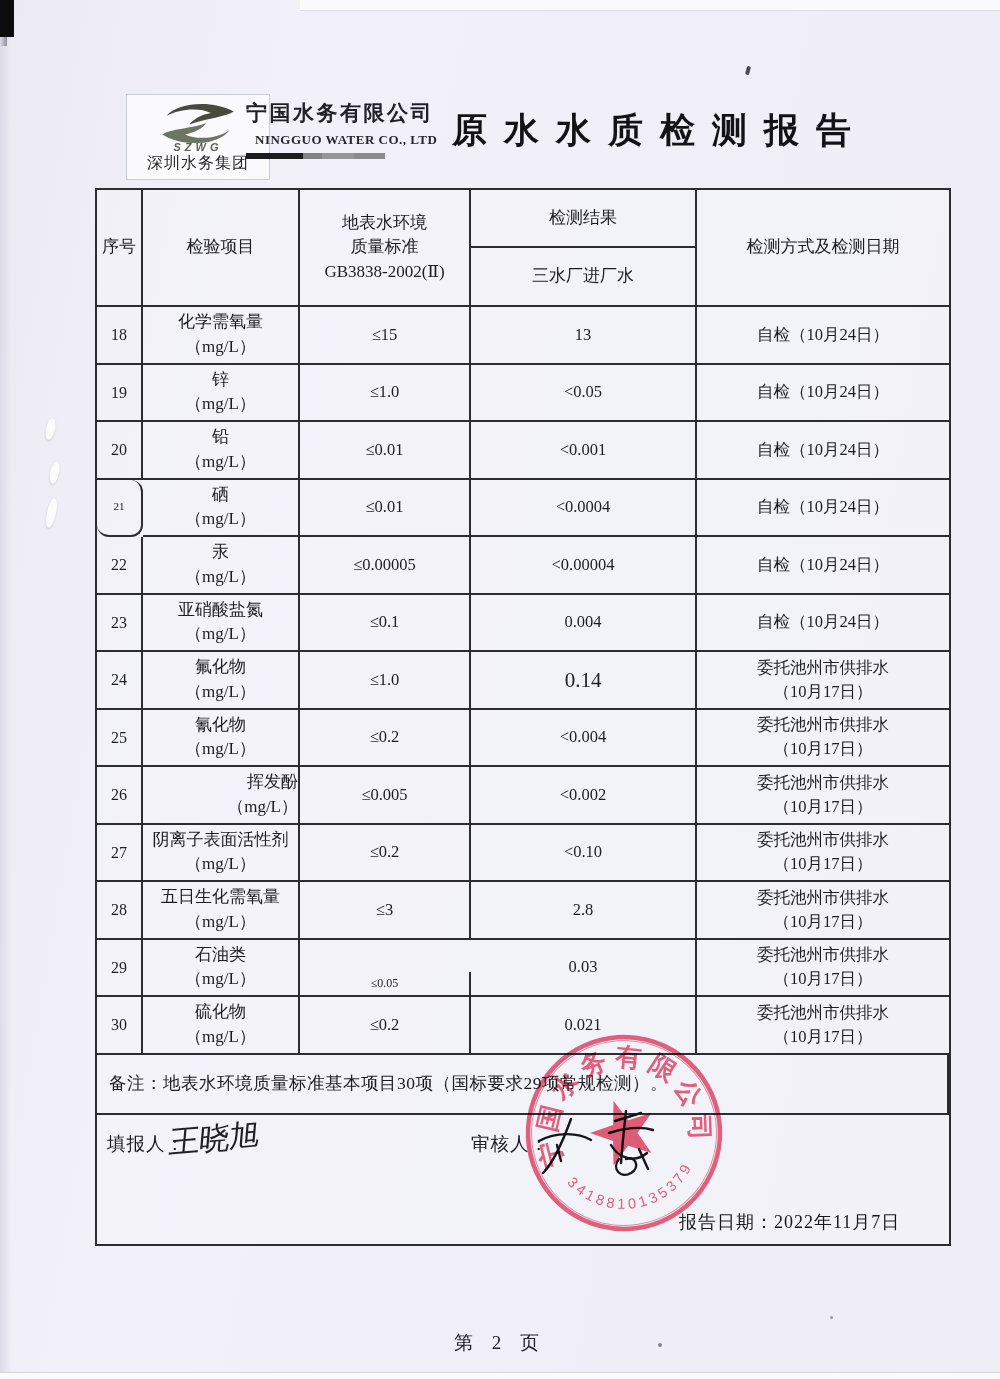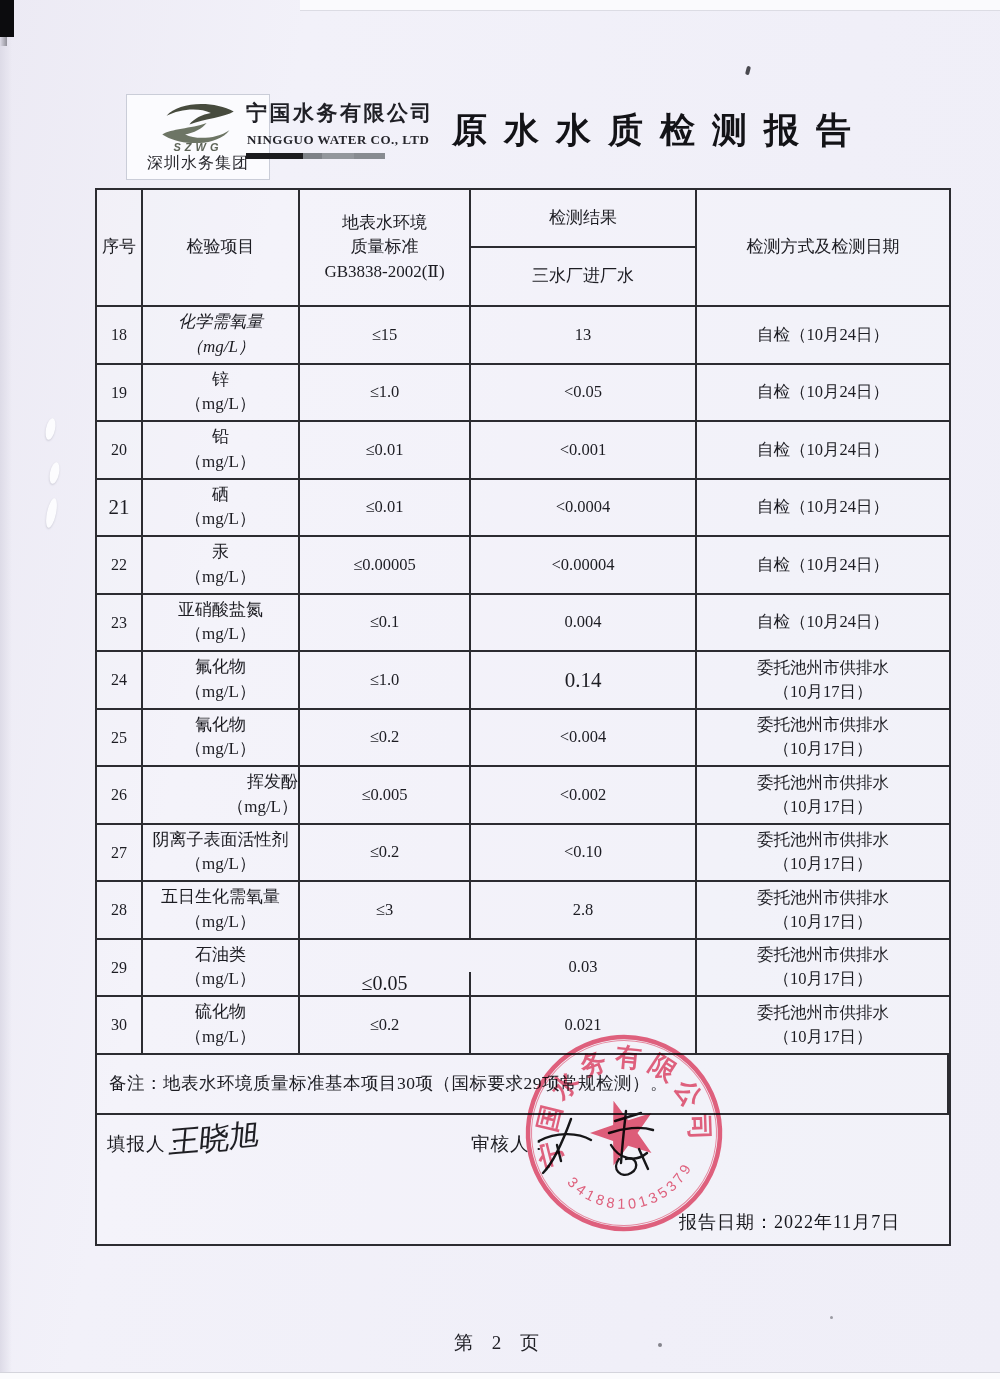--- a/index.html
+++ b/index.html
@@ -21,21 +21,21 @@
   .logo-box{position:absolute;left:126px;top:94px;width:142px;height:84px;
             background:#fbfbfe;border:1px solid #cacdd8;}
   .logo-svg{position:absolute;left:30px;top:8px;}
   .logo-acronym{position:absolute;left:0;top:46px;width:142px;text-align:center;
                 font:bold italic 11px "Liberation Sans","DejaVu Sans",sans-serif;
                 letter-spacing:4px;color:#5d6457;}
   .logo-group{position:absolute;left:0;top:60px;width:142px;text-align:center;
               font:16px/1 "Liberation Serif",serif;color:#26262b;letter-spacing:1px;}
   .company-cn{position:absolute;left:246px;top:101px;font:bold 21px/1.2 "Liberation Serif",serif;
               color:#202026;letter-spacing:2.5px;}
-  .company-en{position:absolute;left:247px;top:132px;font:bold 13px/1.2 "Liberation Serif",serif;
+  .company-en{position:absolute;left:255px;top:132px;font:bold 13px/1.2 "Liberation Serif",serif;
               color:#26262c;letter-spacing:0.5px;}
   .brand-bar{position:absolute;left:246px;top:153px;width:139px;height:6px;
              background:linear-gradient(90deg,#1c1c1e 0 41%,#7e8287 41% 55%,#93979c 55% 78%,#888c91 78% 100%);}
   .report-title{position:absolute;left:452px;top:110px;font:600 35px/1.2 "Liberation Serif","DejaVu Serif",serif;
                 color:#131317;letter-spacing:17px;white-space:nowrap;}
   
   .tbl{position:absolute;left:95px;top:188px;width:856px;height:1058px;
        border:2px solid #2c2c31;box-sizing:border-box;
        display:grid;grid-template-columns:46px 157px 171px 226px 1fr;
        grid-template-rows:58px 59px repeat(13,57.5px) 60px auto;
@@ -96,21 +96,21 @@
     <div class="cell std-pre" style="grid-row:1/3;grid-column:3;">地表水环境
 质量标准
 GB3838-2002(Ⅱ)</div>
     <div class="cell" style="grid-row:1;grid-column:4;">检测结果</div>
     <div class="cell" style="grid-row:2;grid-column:4;">三水厂进厂水</div>
     <div class="cell no-right" style="grid-row:1/3;grid-column:5;">检测方式及检测日期</div>
 
     <div class="cell" style="grid-area: 3 / 1; font-size: 16px;">
         <div>18</div>
       </div>
-      <div class="cell" style="grid-area: 3 / 2; font-style: italic;">
+      <div class="cell" style="grid-area: 3 / 2;">
         <div>化学需氧量</div>
         <div>（mg/L）</div>
       </div>
       <div class="cell" style="grid-area: 3 / 3; font-size: 16.5px;">
         <div>≤15</div>
       </div>
       <div class="cell" style="grid-area: 3 / 4; font-size: 16.5px;">
         <div>13</div>
       </div>
       <div class="cell no-right" style="grid-area: 3 / 5; font-size: 16.5px;">
@@ -141,21 +141,21 @@
       </div>
       <div class="cell" style="grid-area: 5 / 3; font-size: 16.5px;">
         <div>≤0.01</div>
       </div>
       <div class="cell" style="grid-area: 5 / 4; font-size: 16.5px;">
         <div>&lt;0.001</div>
       </div>
       <div class="cell no-right" style="grid-area: 5 / 5; font-size: 16.5px;">
         <div>自检（10月24日）</div>
       </div>
-      <div class="cell" style="grid-area: 6 / 1; font-size: 21px;">
+      <div class="cell" style="grid-area: 6 / 1; font-size: 11px; border-radius: 12px;">
         <div>21</div>
       </div>
       <div class="cell" style="grid-area: 6 / 2;">
         <div>硒</div>
         <div>（mg/L）</div>
       </div>
       <div class="cell" style="grid-area: 6 / 3; font-size: 16.5px;">
         <div>≤0.01</div>
       </div>
       <div class="cell" style="grid-area: 6 / 4; font-size: 16.5px;">
@@ -281,21 +281,21 @@
         <div>委托池州市供排水</div>
         <div>（10月17日）</div>
       </div>
       <div class="cell" style="grid-area: 14 / 1; font-size: 16px;">
         <div>29</div>
       </div>
       <div class="cell" style="grid-area: 14 / 2;">
         <div>石油类</div>
         <div>（mg/L）</div>
       </div>
-      <div class="cell" style="grid-area: 14 / 3; font-size: 20px; margin-top: 32px;">
+      <div class="cell" style="grid-area: 14 / 3; font-size: 12px; margin-top: 32px;">
         <div>≤0.05</div>
       </div>
       <div class="cell" style="grid-area: 14 / 4; font-size: 16.5px;">
         <div>0.03</div>
       </div>
       <div class="cell no-right" style="grid-area: 14 / 5; font-size: 16.5px;">
         <div>委托池州市供排水</div>
         <div>（10月17日）</div>
       </div>
       <div class="cell" style="grid-area: 15 / 1; font-size: 16px;">

